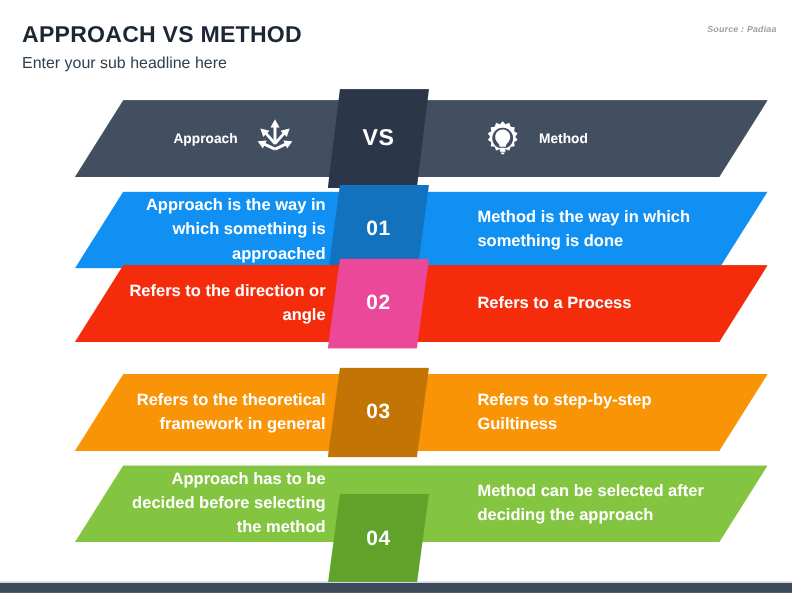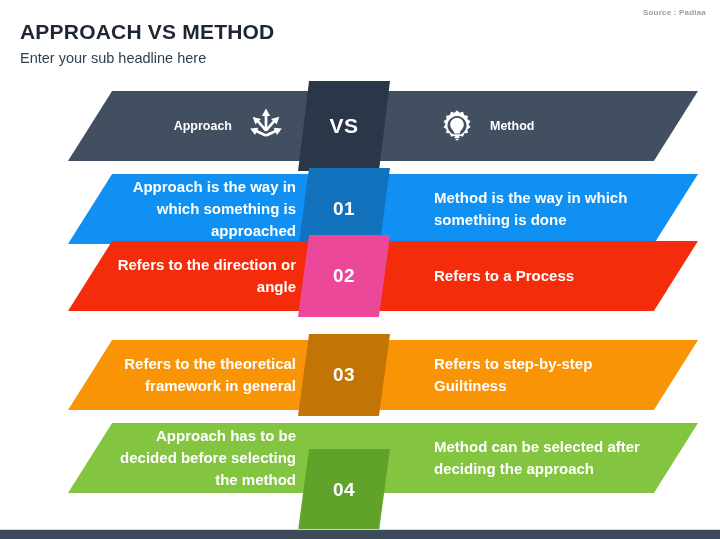--- a/index.html
+++ b/index.html
@@ -12,22 +12,22 @@
   }
 
   #slide {
     position:relative;
     width:720px; height:539px;
     background:#ffffff;
   }
 
   
   #source {
-    position:absolute; top:8px; right:14px;
-    font-size:8px; font-weight:700;
+    position:absolute; top:22px; right:14px;
+    font-size:8px; font-style:italic; font-weight:700;
     color:#9aa0a6; letter-spacing:.2px;
   }
   #title {
     position:absolute; left:20px; top:20px;
     font-size:21px; font-weight:700; color:#1d2733;
     letter-spacing:.2px;
   }
   #subtitle {
     position:absolute; left:20px; top:50px;
     font-size:14.5px; font-weight:400; color:#30404f;
@@ -69,21 +69,21 @@
     clip-path: polygon(12% 0, 100% 0, 88% 100%, 0% 100%);
     display:flex; align-items:center; justify-content:center;
     color:#ffffff; font-weight:700; font-size:19px;
     letter-spacing:.5px;
   }
 
   
   #row-head .band  { background:#414f61; }
   #row-head .badge { background:#2b3748; height:90px; top:-4px; font-size:21px; }
   #row-head .cell  { font-size:12.5px; font-weight:700; }
-  #row-head .cell.left  { left:90px; width:200px; padding-right:4px; justify-content:flex-end; }
+  #row-head .cell.left  { left:74px; width:200px; padding-right:4px; justify-content:flex-end; }
   #row-head .cell.right { left:430px; width:220px; padding-left:8px; }
 
   .head-inner { display:flex; align-items:center; gap:14px; }
 
   
   #row-01 .band  { background:#0f90f2; }
   #row-01 .badge { background:#1272bd; }
   #row-02 .band  { background:#f42c0b; }
   #row-02 .badge { background:#ec4899; }
   #row-03 .band  { background:#f99406; }

